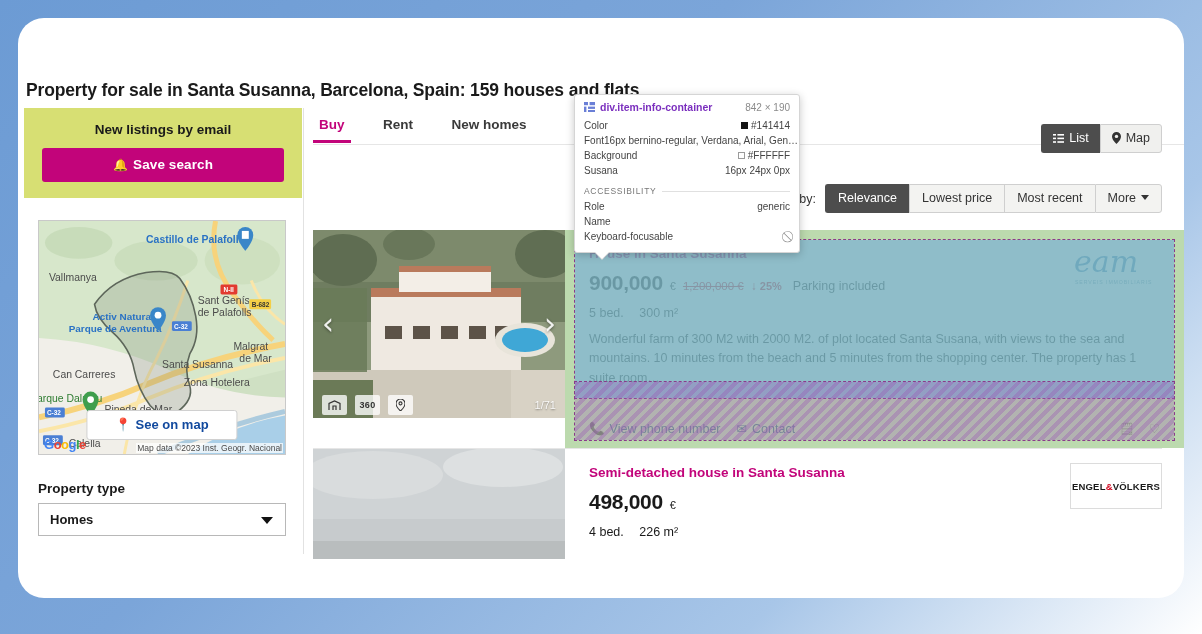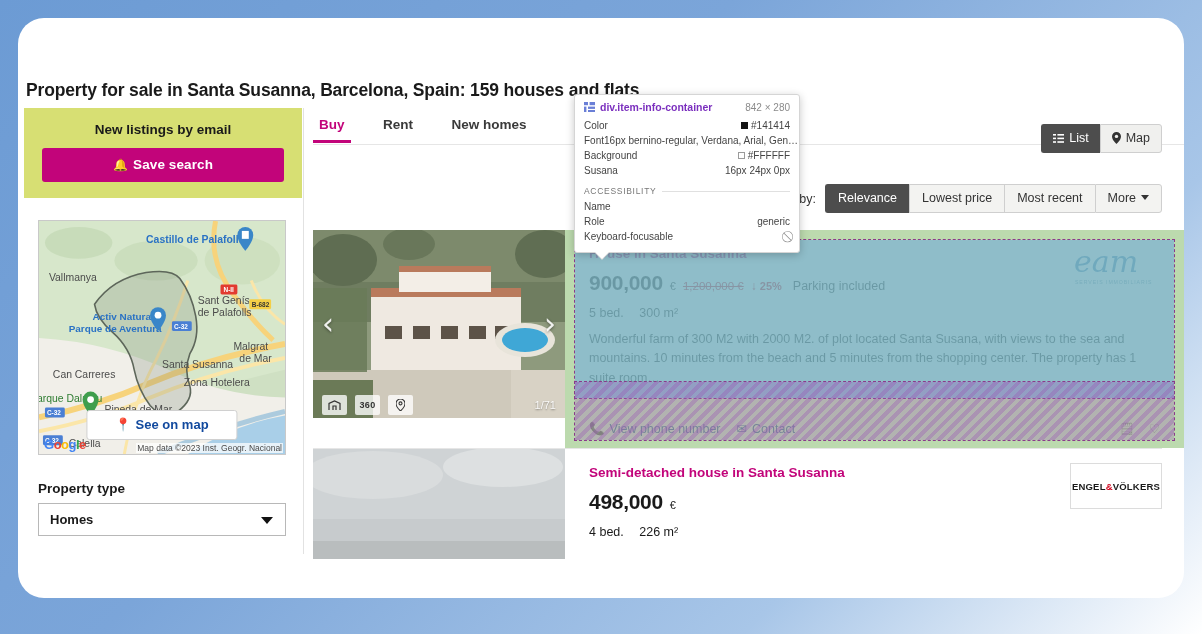--- a/index.html
+++ b/index.html
@@ -479,21 +479,21 @@
       <svg class="insp-badge" viewBox="0 0 11 10">
         <g fill="#6a7fd6">
             <rect x="0" y="0" width="4" height="3.2"></rect>
             <rect x="5.6" y="0" width="5.4" height="3.2"></rect>
         <rect x="0" y="4.6" width="2.4" height="5.4"></rect>
             <rect x="4" y="4.6" width="7" height="2.3"></rect>
             <rect x="4" y="8" width="7" height="2"></rect>
           </g>
       </svg>
       <span class="insp-sel">div.item-info-container</span>
-      <span class="insp-dim">842 × 280</span>
+      <span class="insp-dim">842 × 190</span>
     </div>
 
     <div class="insp-row">
       <span class="insp-k">Color</span>
       <span class="insp-v"><span class="sw dark"></span><span>#141414</span></span>
     </div>
 
     <div class="insp-row">
       <span class="insp-k">Font</span>
       <span class="insp-v insp-font">16px bernino-regular, Verdana, Arial, Gen…</span>
@@ -508,26 +508,26 @@
       <span class="insp-k">Susana</span>
       <span class="insp-v">16px 24px 0px</span>
     </div>
 
     <div class="insp-a11y-hd">
       <span>ACCESSIBILITY</span>
         <span class="line"></span>
     </div>
 
     <div class="insp-row">
+      <span class="insp-k">Role</span>
+      <span class="insp-v">generic</span>
+    </div>
+    <div class="insp-row">
       <span class="insp-k">Name</span>
       <span class="insp-v"></span>
     </div>
     <div class="insp-row">
-      <span class="insp-k">Role</span>
-      <span class="insp-v">generic</span>
-    </div>
-    <div class="insp-row">
       <span class="insp-k">Keyboard-focusable</span>
       <span class="insp-v no-sym">⃠</span>
     </div>
   </div>
 
 </div>
 
 </body></html>

